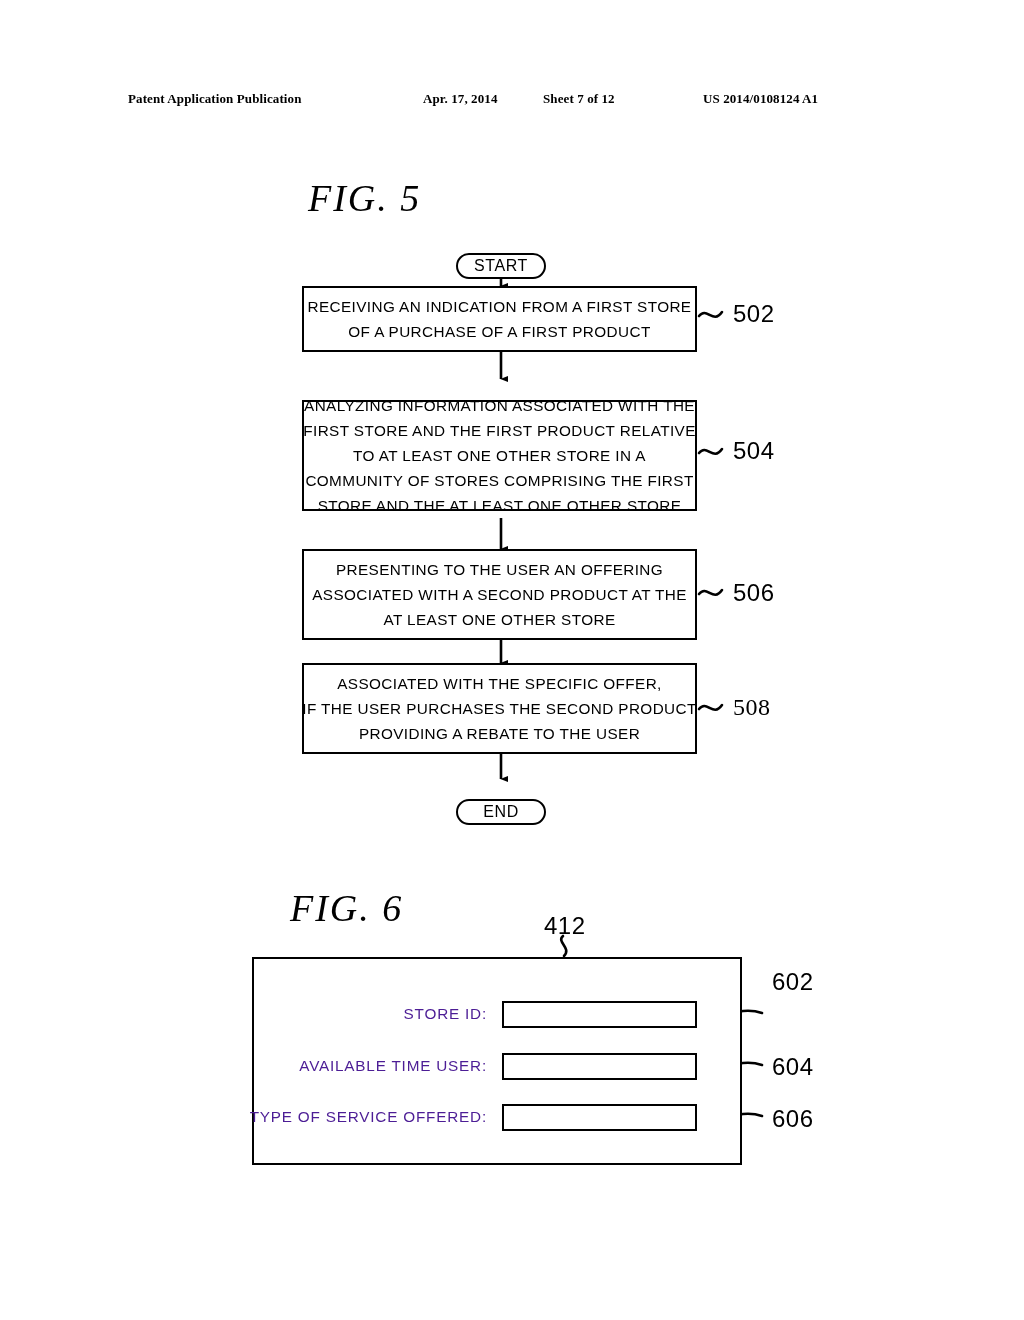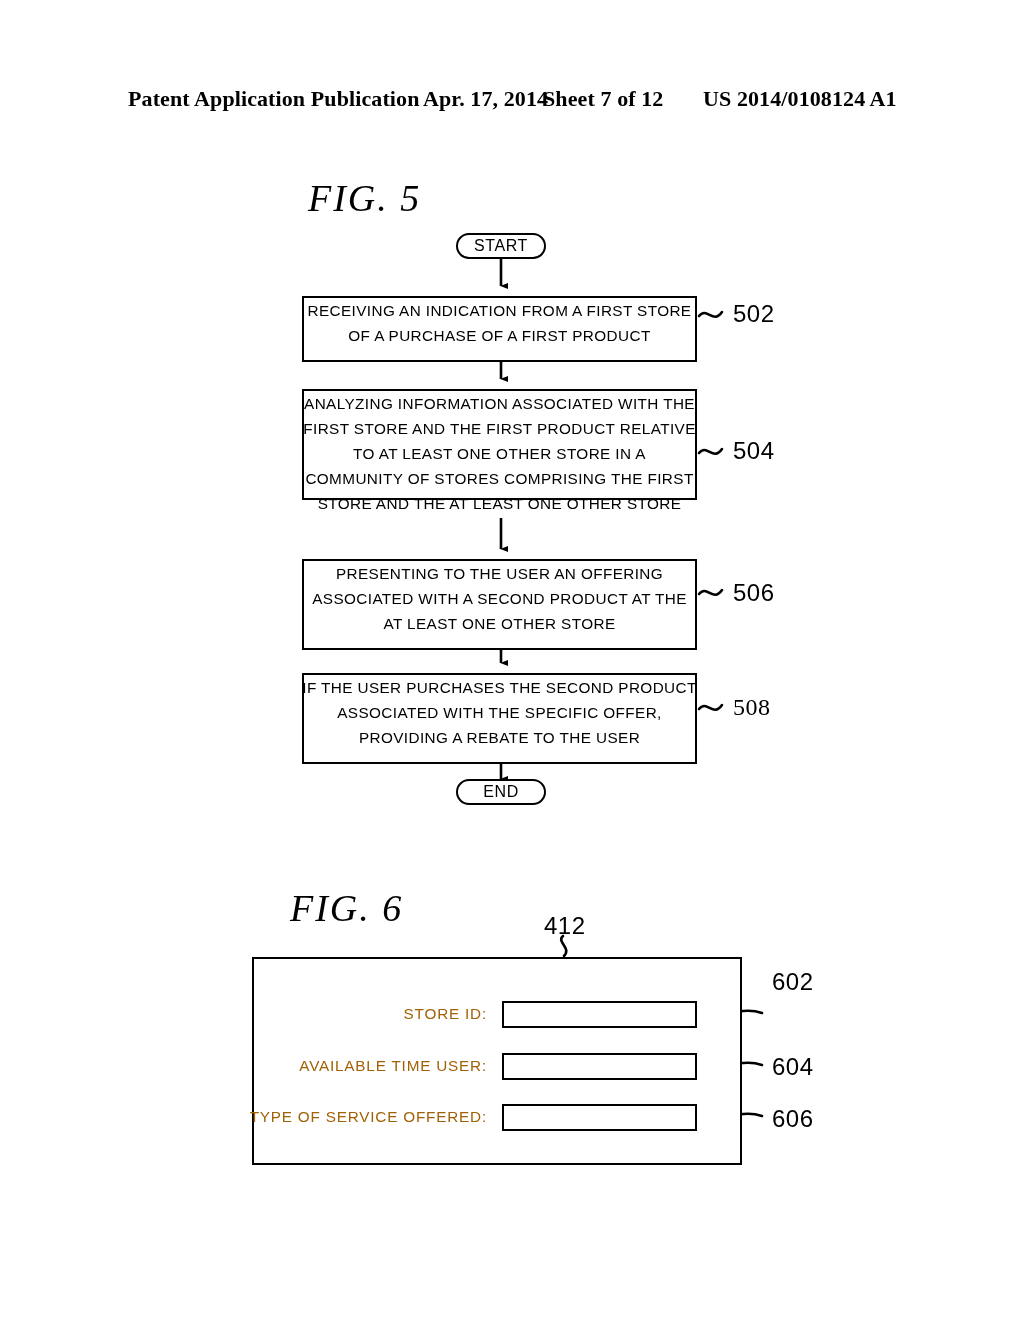--- a/index.html
+++ b/index.html
@@ -18,21 +18,21 @@
 
   
   .page-header {
     position: absolute;
     left: 0;
     top: 86px;
     width: 1024px;
     height: 26px;
     font-family: "Liberation Serif", serif;
     font-weight: bold;
-    font-size: 22px;
+    font-size: 13px;
     letter-spacing: 0.1px;
     color: #000;
     display: flex;
     align-items: center;
   }
   .hdr-pub   { position: absolute; left: 128px; white-space: nowrap; }
   .hdr-date  { position: absolute; left: 423px; white-space: nowrap; }
   .hdr-sheet { position: absolute; left: 543px; white-space: nowrap; }
   .hdr-num   { position: absolute; left: 703px; white-space: nowrap; }
 
@@ -65,47 +65,47 @@
     border-radius: 999px;
     background: #fff;
     display: flex;
     align-items: center;
     justify-content: center;
     font-family: "Liberation Sans", sans-serif;
     font-size: 16px;
     font-weight: 500;
     letter-spacing: 0.6px;
     box-sizing: border-box;
+    margin-top: 20px;
   }
   #node-start { left: 456px; top: 233px; width: 90px; height: 26px; }
   #node-end   { left: 456px; top: 779px; width: 90px; height: 26px; }
 
   .proc-box {
     position: absolute;
     left: 302px;
     width: 395px;
     border: 2.5px solid #000;
     background: #fff;
     box-sizing: border-box;
     display: flex;
     flex-direction: column;
     align-items: center;
-    justify-content: flex-start;
+    justify-content: center;
     font-family: "Liberation Sans", sans-serif;
     font-size: 15.3px;
     line-height: 25px;
     letter-spacing: 0.4px;
     text-align: center;
     color: #000;
-    margin-top: 10px;
   }
   .proc-box .ln { white-space: nowrap; display: block; }
 
   #box-502 { top: 286px;  height: 66px;  }
-  #box-504 { top: 379px;  height: 111px; }
+  #box-504 { top: 400px;  height: 111px; }
   #box-506 { top: 549px;  height: 91px;  }
   #box-508 { top: 663px;  height: 91px;  }
 
   
   .ref-num {
     position: absolute;
     font-family: "Liberation Sans", sans-serif;
     font-size: 24px;
     font-weight: 500;
     letter-spacing: 0.5px;
@@ -144,21 +144,21 @@
   #row-602 { top: 40px; }
   #row-604 { top: 92px; }
   #row-606 { top: 143px; }
 
   .form-label {
     position: absolute;
     right: 253px;
     font-family: "Liberation Sans", sans-serif;
     font-size: 15.3px;
     letter-spacing: 0.8px;
-    color: #a16207;
+    color: #4c1d95;
     white-space: nowrap;
     line-height: 30px;
   }
   .form-input {
     position: absolute;
     left: 248px;
     width: 195px;
     height: 27px;
     border: 2.5px solid #000;
     background: #fff;
@@ -231,22 +231,22 @@
 <div class="ref-num" id="ref-504">504</div>
 
 <div class="proc-box" id="box-506">
   <span class="ln">PRESENTING TO THE USER AN OFFERING</span>
   <span class="ln">ASSOCIATED WITH A SECOND PRODUCT AT THE</span>
   <span class="ln">AT LEAST ONE OTHER STORE</span>
 </div>
 <div class="ref-num" id="ref-506">506</div>
 
 <div class="proc-box" id="box-508">
+  <span class="ln">ASSOCIATED WITH THE SPECIFIC OFFER,</span>
   <span class="ln">IF THE USER PURCHASES THE SECOND PRODUCT</span>
-  <span class="ln">ASSOCIATED WITH THE SPECIFIC OFFER,</span>
   <span class="ln">PROVIDING A REBATE TO THE USER</span>
 </div>
 <div class="ref-num" id="ref-508">508</div>
 
 <div class="terminator" id="node-end">
   <span>END</span>
 </div>
 
 <div class="fig-title fig6-title">FIG. 6</div>
 <div class="ref-num" id="ref-412">412</div>

